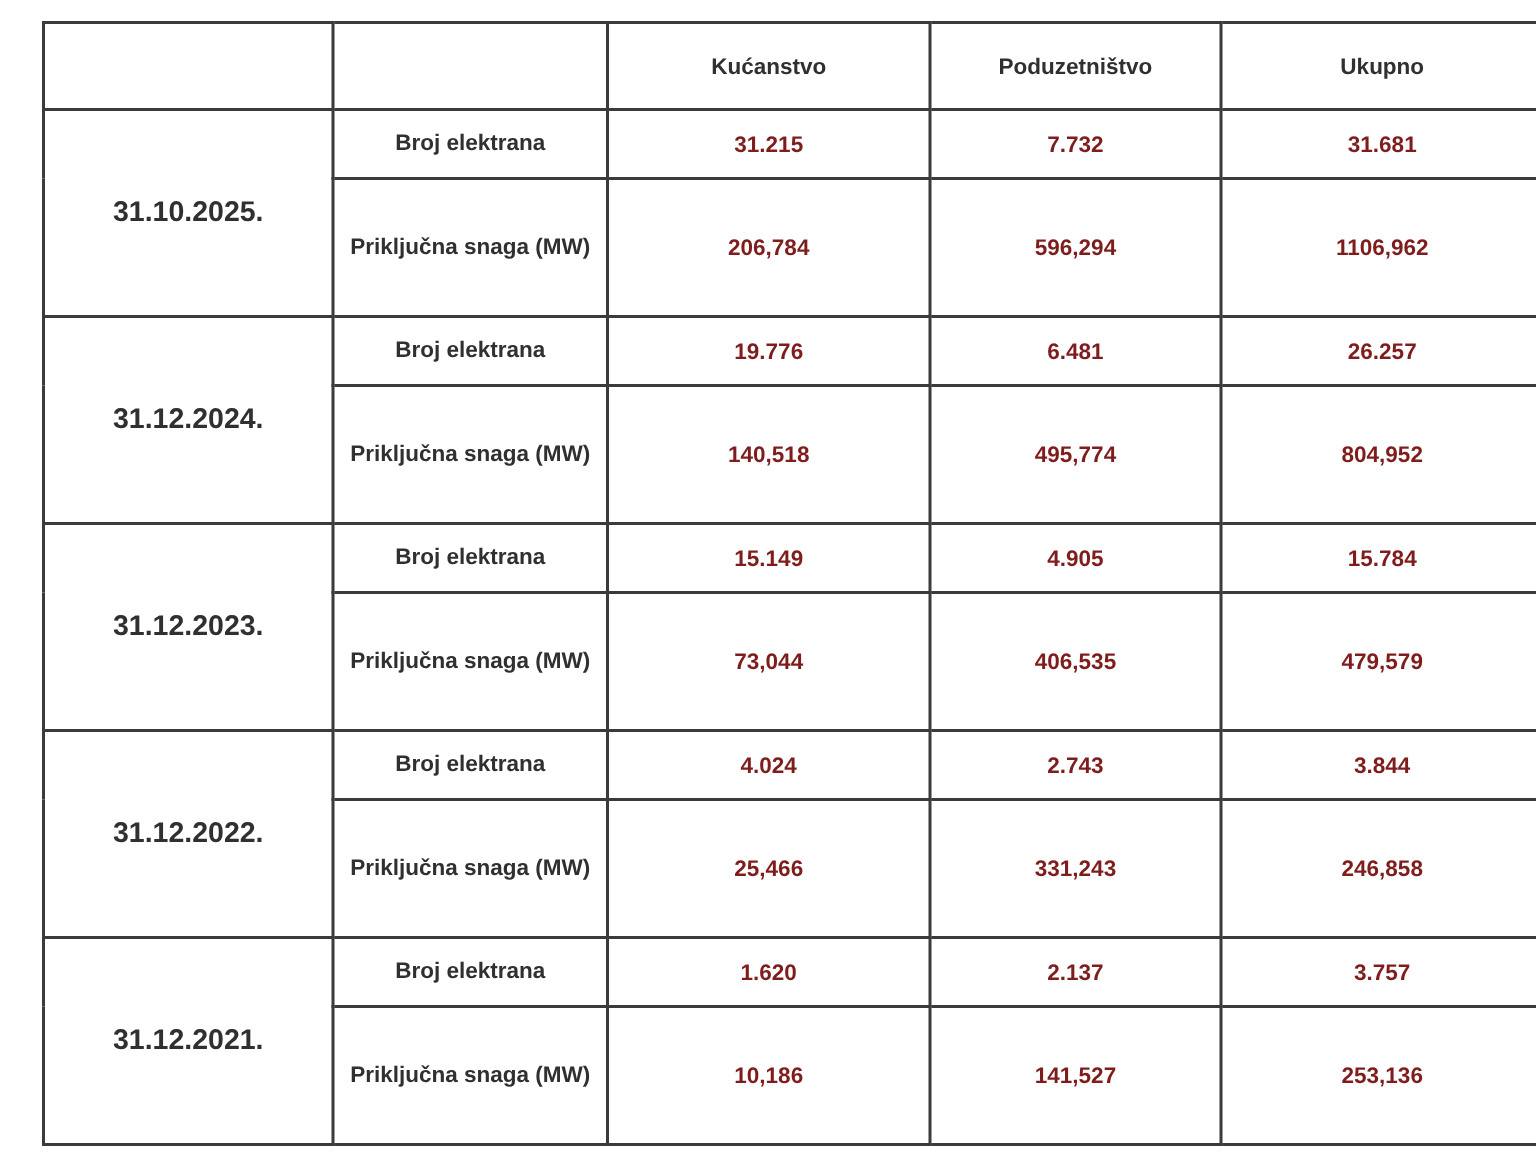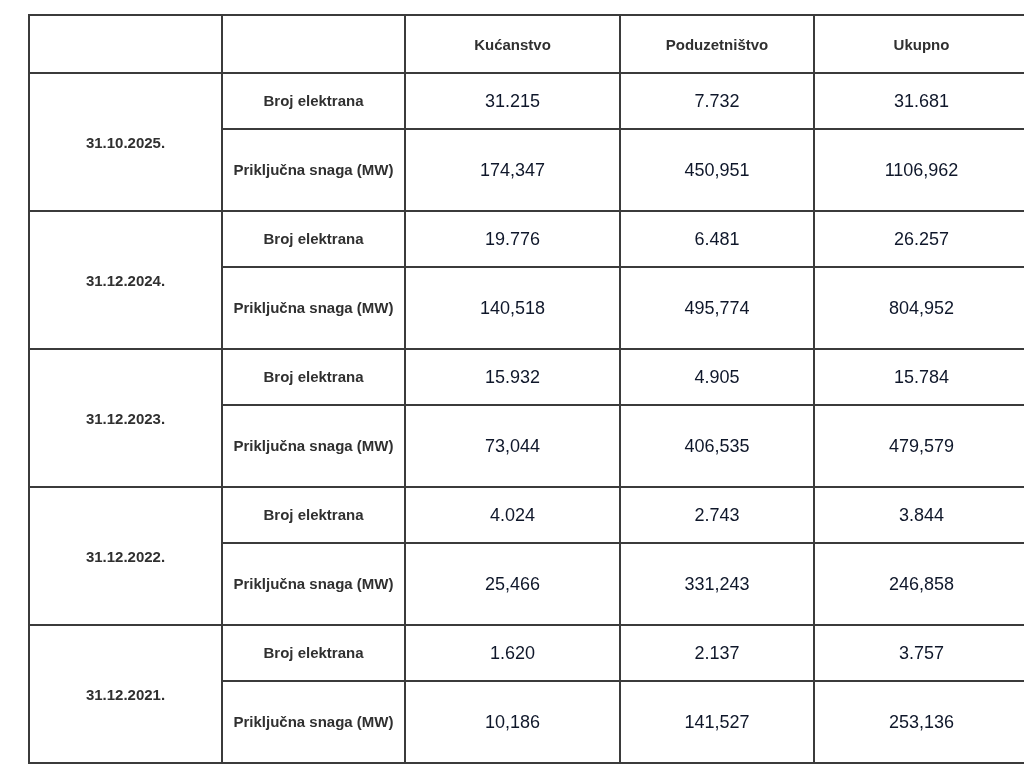--- a/index.html
+++ b/index.html
@@ -31,35 +31,35 @@
     text-align: center;
     vertical-align: middle;
     padding: 2px 8px;
     color: #303030;
   }
   th {
     height: 58px;
     font-size: 15px;
     font-weight: bold;
   }
-  tr.count-row td { height: 56px; }
-  tr.power-row td { height: 82px; margin-top: 12px; }
+  tr.count-row td { height: 46px; }
+  tr.power-row td { height: 92px; margin-top: 12px; }
   td.date-cell {
     font-weight: bold;
-    font-size: 15px;
+    font-size: 19px;
   }
   td.label-cell {
     font-weight: bold;
     font-size: 15px;
     line-height: 1.3;
   }
   td.value-cell {
-    font-weight: normal;
-    font-size: 18px;
-    color: #0f172a;
+    font-weight: bold;
+    font-size: 15px;
+    color: #7f1d1d;
   }
 </style>
 </head>
 <body>
 
 <div class="table-wrap">
   <table>
     <colgroup>
       <col class="c-date">
         <col class="c-label">
@@ -80,43 +80,43 @@
 
       <tr class="count-row">
         <td class="date-cell" rowspan="2">31.10.2025.</td>
         <td class="label-cell">Broj elektrana</td>
         <td class="value-cell">31.215</td>
         <td class="value-cell">7.732</td>
         <td class="value-cell">31.681</td>
       </tr>
       <tr class="power-row">
         <td class="label-cell">Priključna snaga (MW)</td>
-        <td class="value-cell">174,347</td>
-        <td class="value-cell">450,951</td>
+        <td class="value-cell">206,784</td>
+        <td class="value-cell">596,294</td>
         <td class="value-cell">1106,962</td>
       </tr>
 
       <tr class="count-row">
         <td class="date-cell" rowspan="2">31.12.2024.</td>
         <td class="label-cell">Broj elektrana</td>
         <td class="value-cell">19.776</td>
         <td class="value-cell">6.481</td>
         <td class="value-cell">26.257</td>
       </tr>
       <tr class="power-row">
         <td class="label-cell">Priključna snaga (MW)</td>
         <td class="value-cell">140,518</td>
         <td class="value-cell">495,774</td>
         <td class="value-cell">804,952</td>
       </tr>
 
       <tr class="count-row">
         <td class="date-cell" rowspan="2">31.12.2023.</td>
         <td class="label-cell">Broj elektrana</td>
-        <td class="value-cell">15.932</td>
+        <td class="value-cell">15.149</td>
         <td class="value-cell">4.905</td>
         <td class="value-cell">15.784</td>
       </tr>
       <tr class="power-row">
         <td class="label-cell">Priključna snaga (MW)</td>
         <td class="value-cell">73,044</td>
         <td class="value-cell">406,535</td>
         <td class="value-cell">479,579</td>
       </tr>
 

